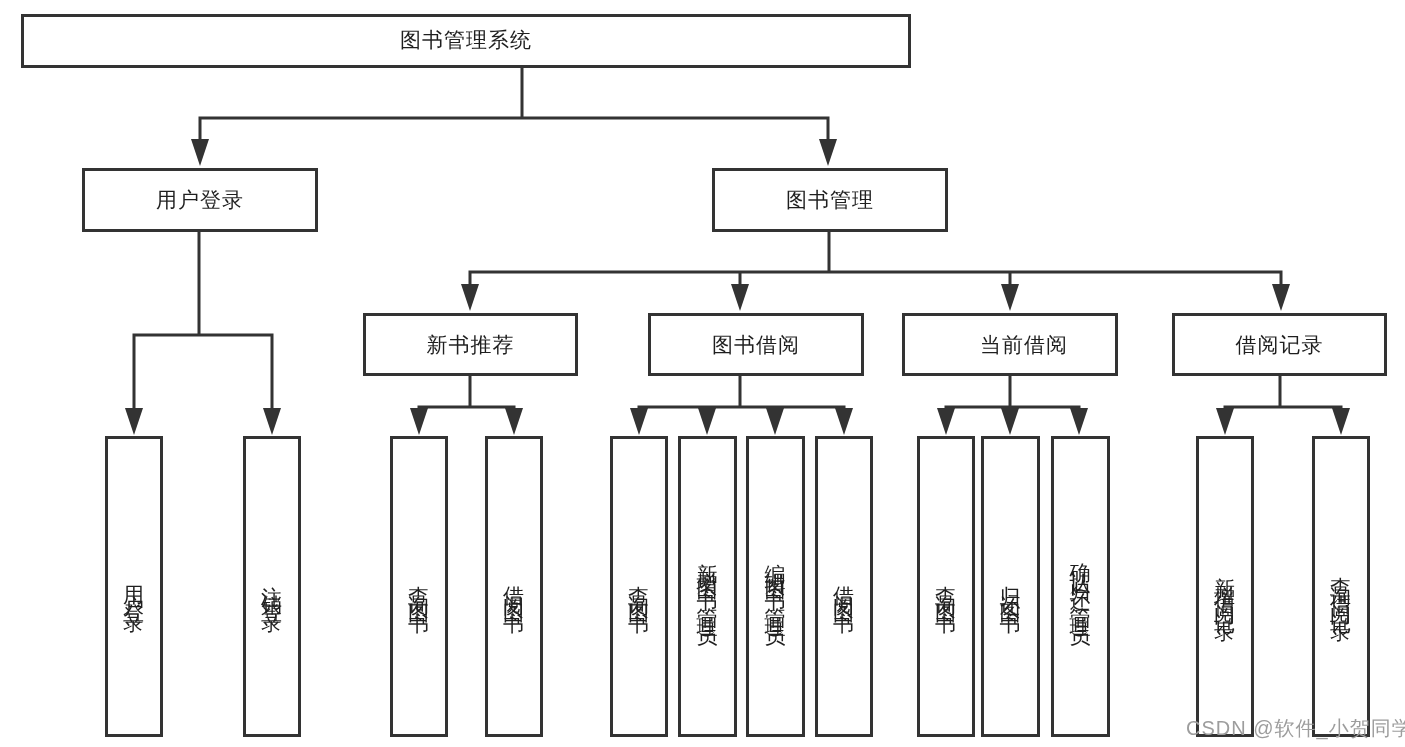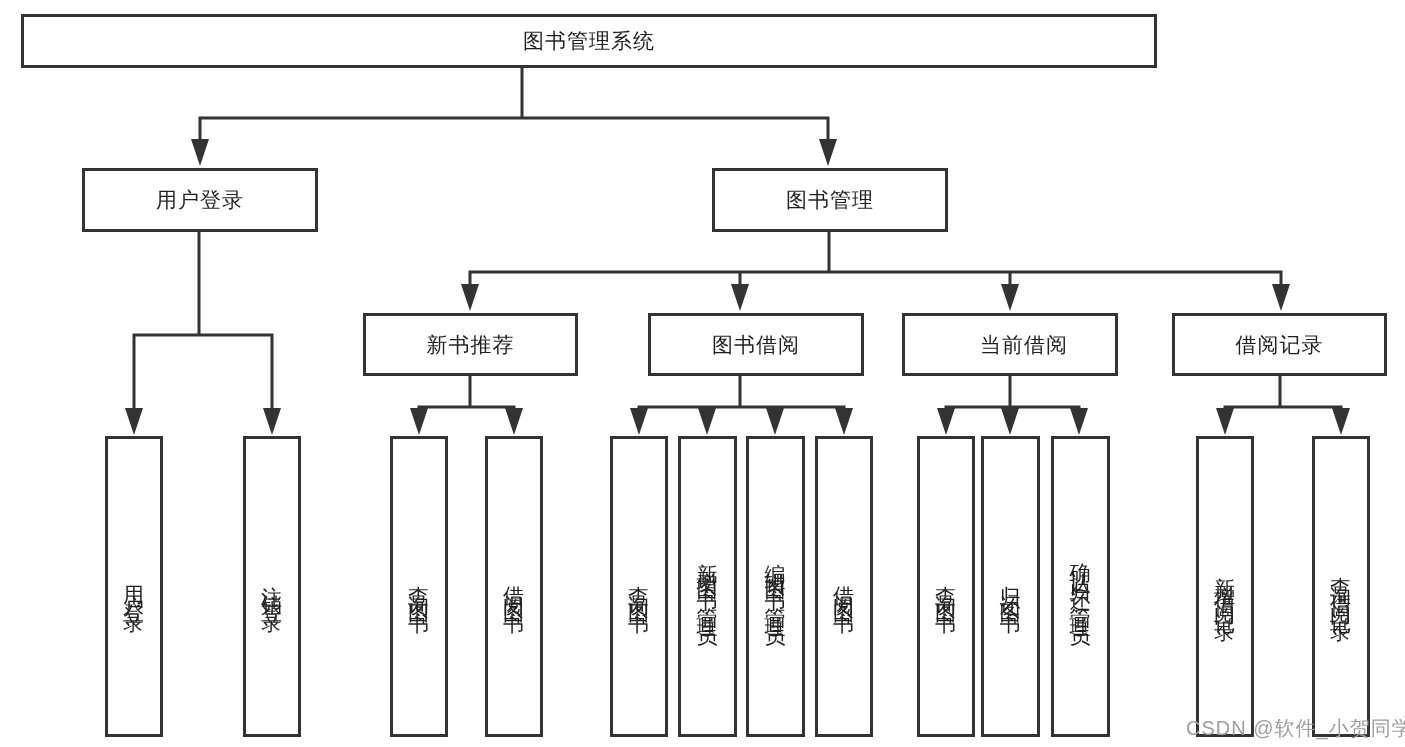--- a/index.html
+++ b/index.html
@@ -57,21 +57,21 @@
       <polygon points="766,408 784,408 775,435"></polygon>
       <polygon points="835,408 853,408 844,435"></polygon>
       <polygon points="937,408 955,408 946,435"></polygon>
       <polygon points="1001,408 1019,408 1010,435"></polygon>
       <polygon points="1070,408 1088,408 1079,435"></polygon>
       <polygon points="1216,408 1234,408 1225,435"></polygon>
       <polygon points="1332,408 1350,408 1341,435"></polygon>
     </g>
   </svg>
 
-  <div class="box" style="left:21px;top:14px;width:1136px;height:54px;">图书管理系统</div>
+  <div class="box" style="left:21px;top:14px;width:890px;height:54px;font-family:Liberation Serif, serif;">图书管理系统</div>
 
   <div class="box" style="left:82px;top:168px;width:236px;height:64px;">用户登录</div>
   <div class="box" style="left:712px;top:168px;width:236px;height:64px;">图书管理</div>
 
   <div class="box" style="left:363px;top:313px;width:215px;height:63px;">新书推荐</div>
   <div class="box" style="left:632px;top:313px;width:216px;height:63px;margin-left:16px;">图书借阅</div>
   <div class="box" style="left:902px;top:313px;width:216px;height:63px;padding-left:28px;">当前借阅</div>
   <div class="box" style="left:1172px;top:313px;width:215px;height:63px;">借阅记录</div>
 
   <div class="box vert" style="left:105px;top:436px;width:58px;height:301px;">用户登录</div>

